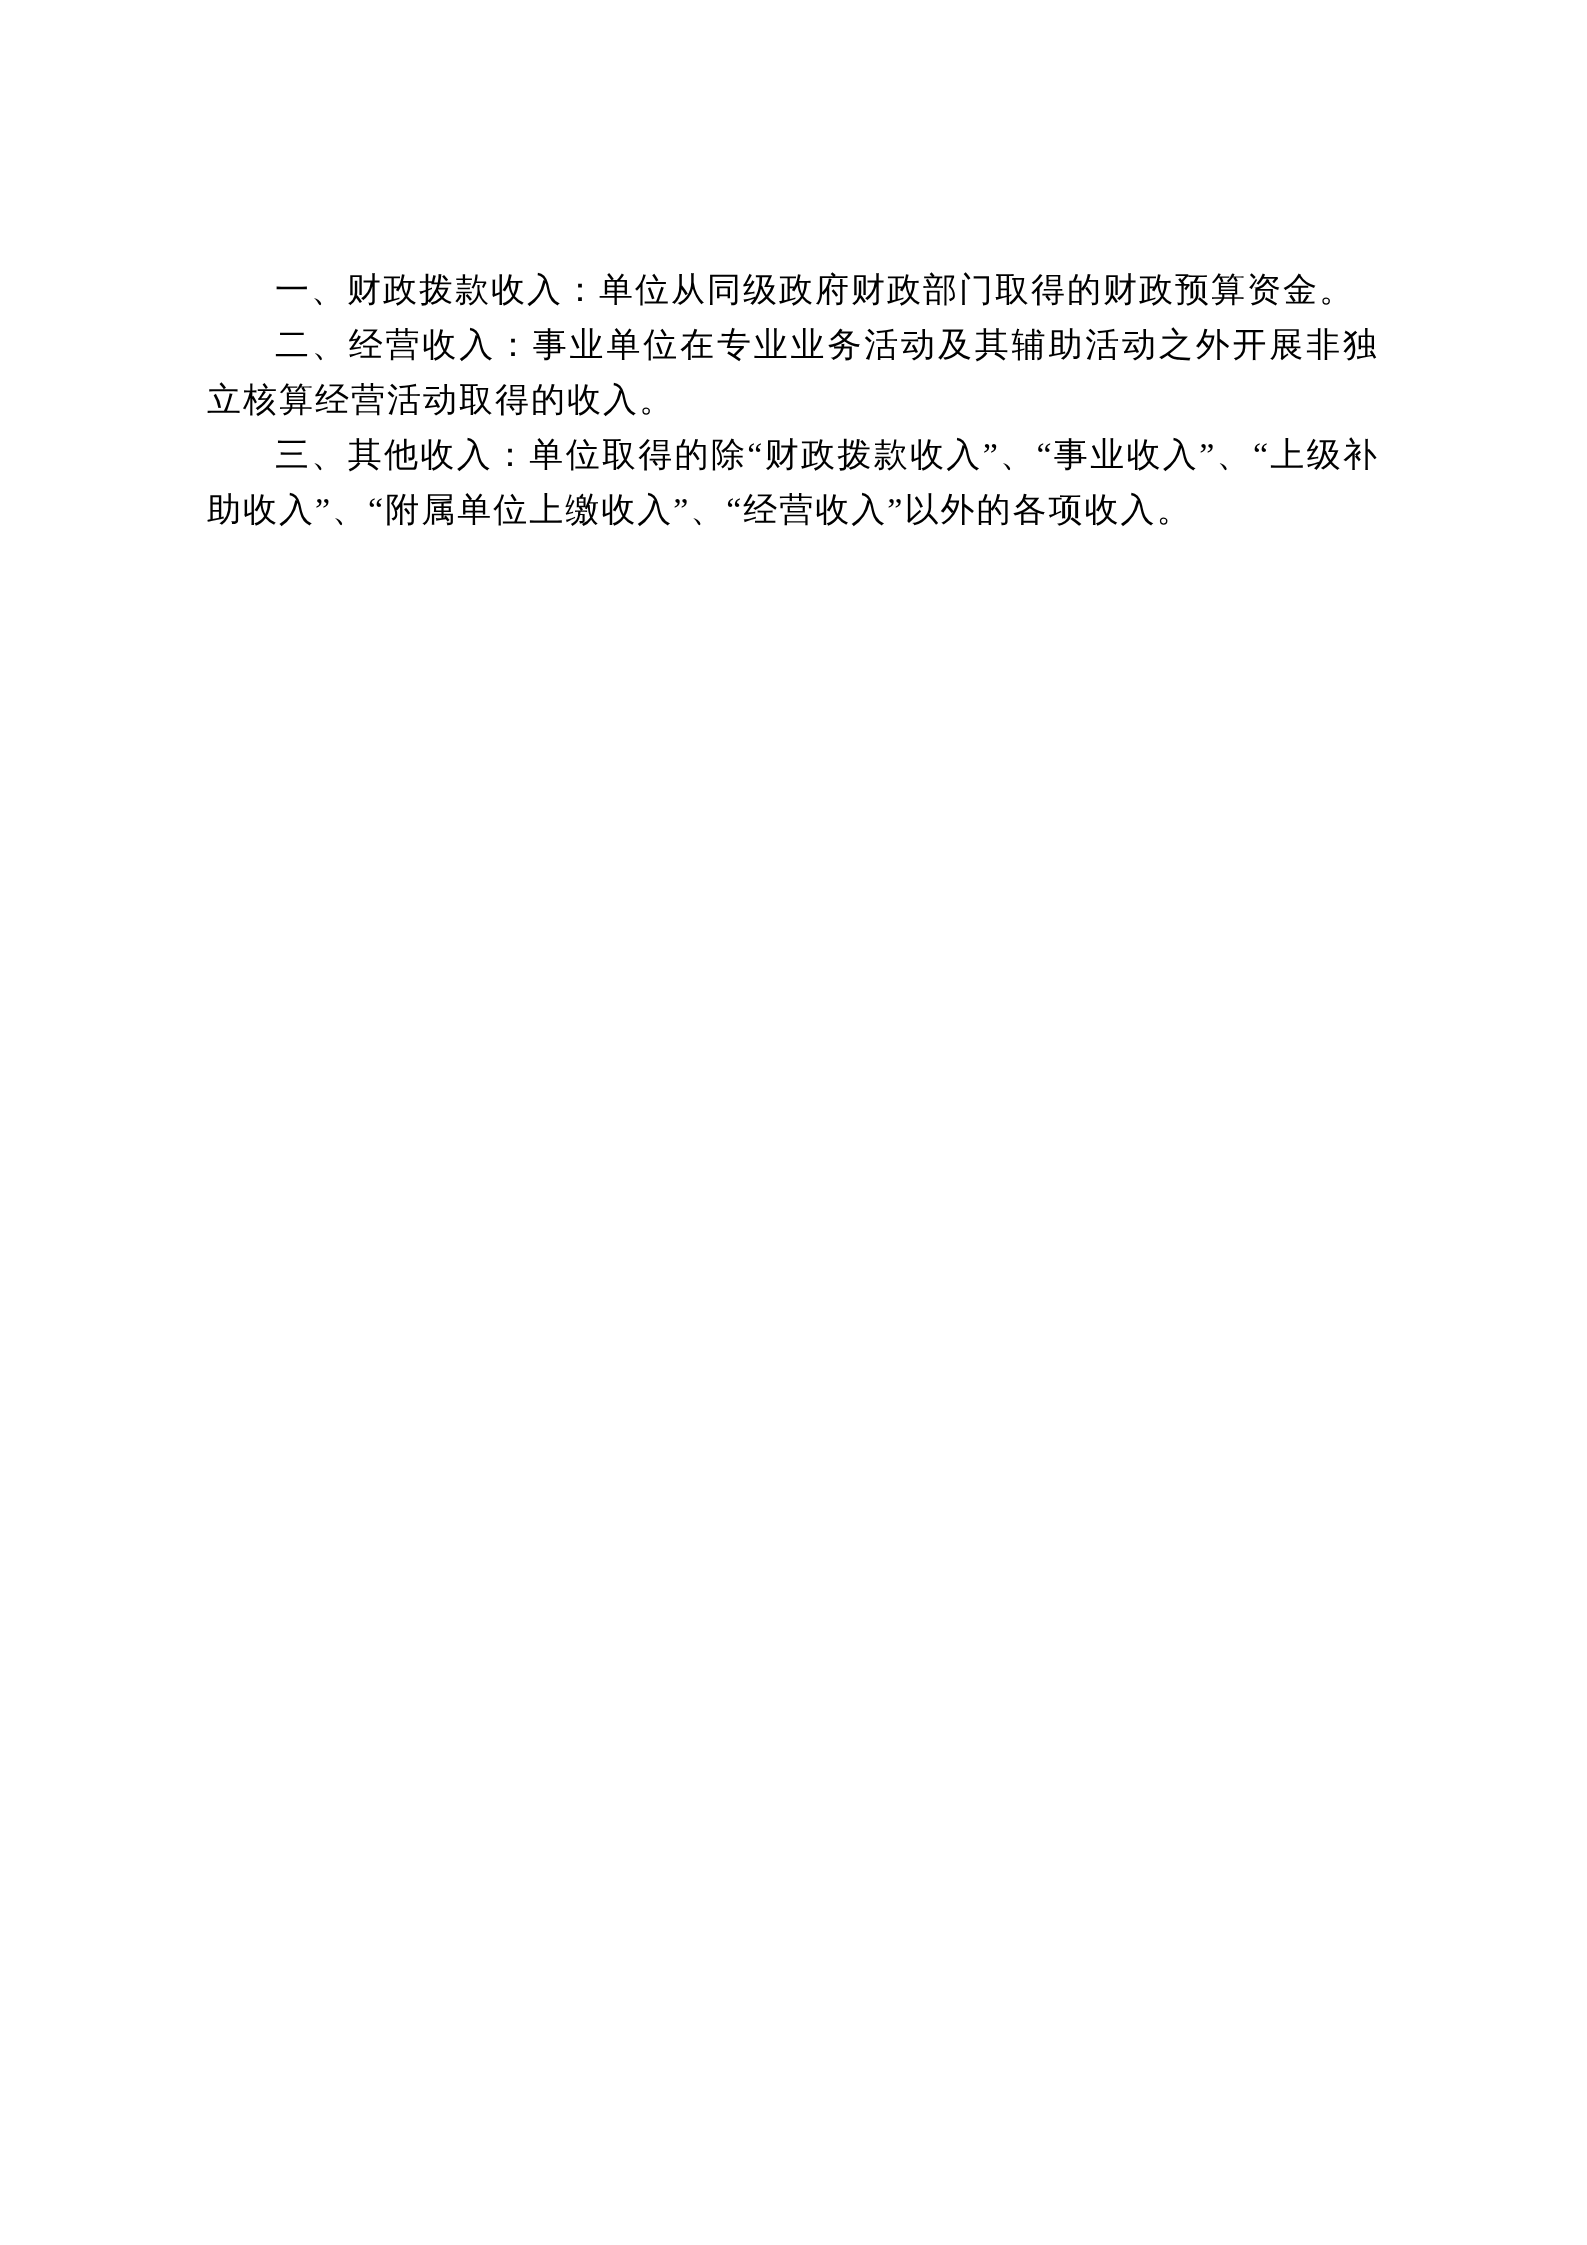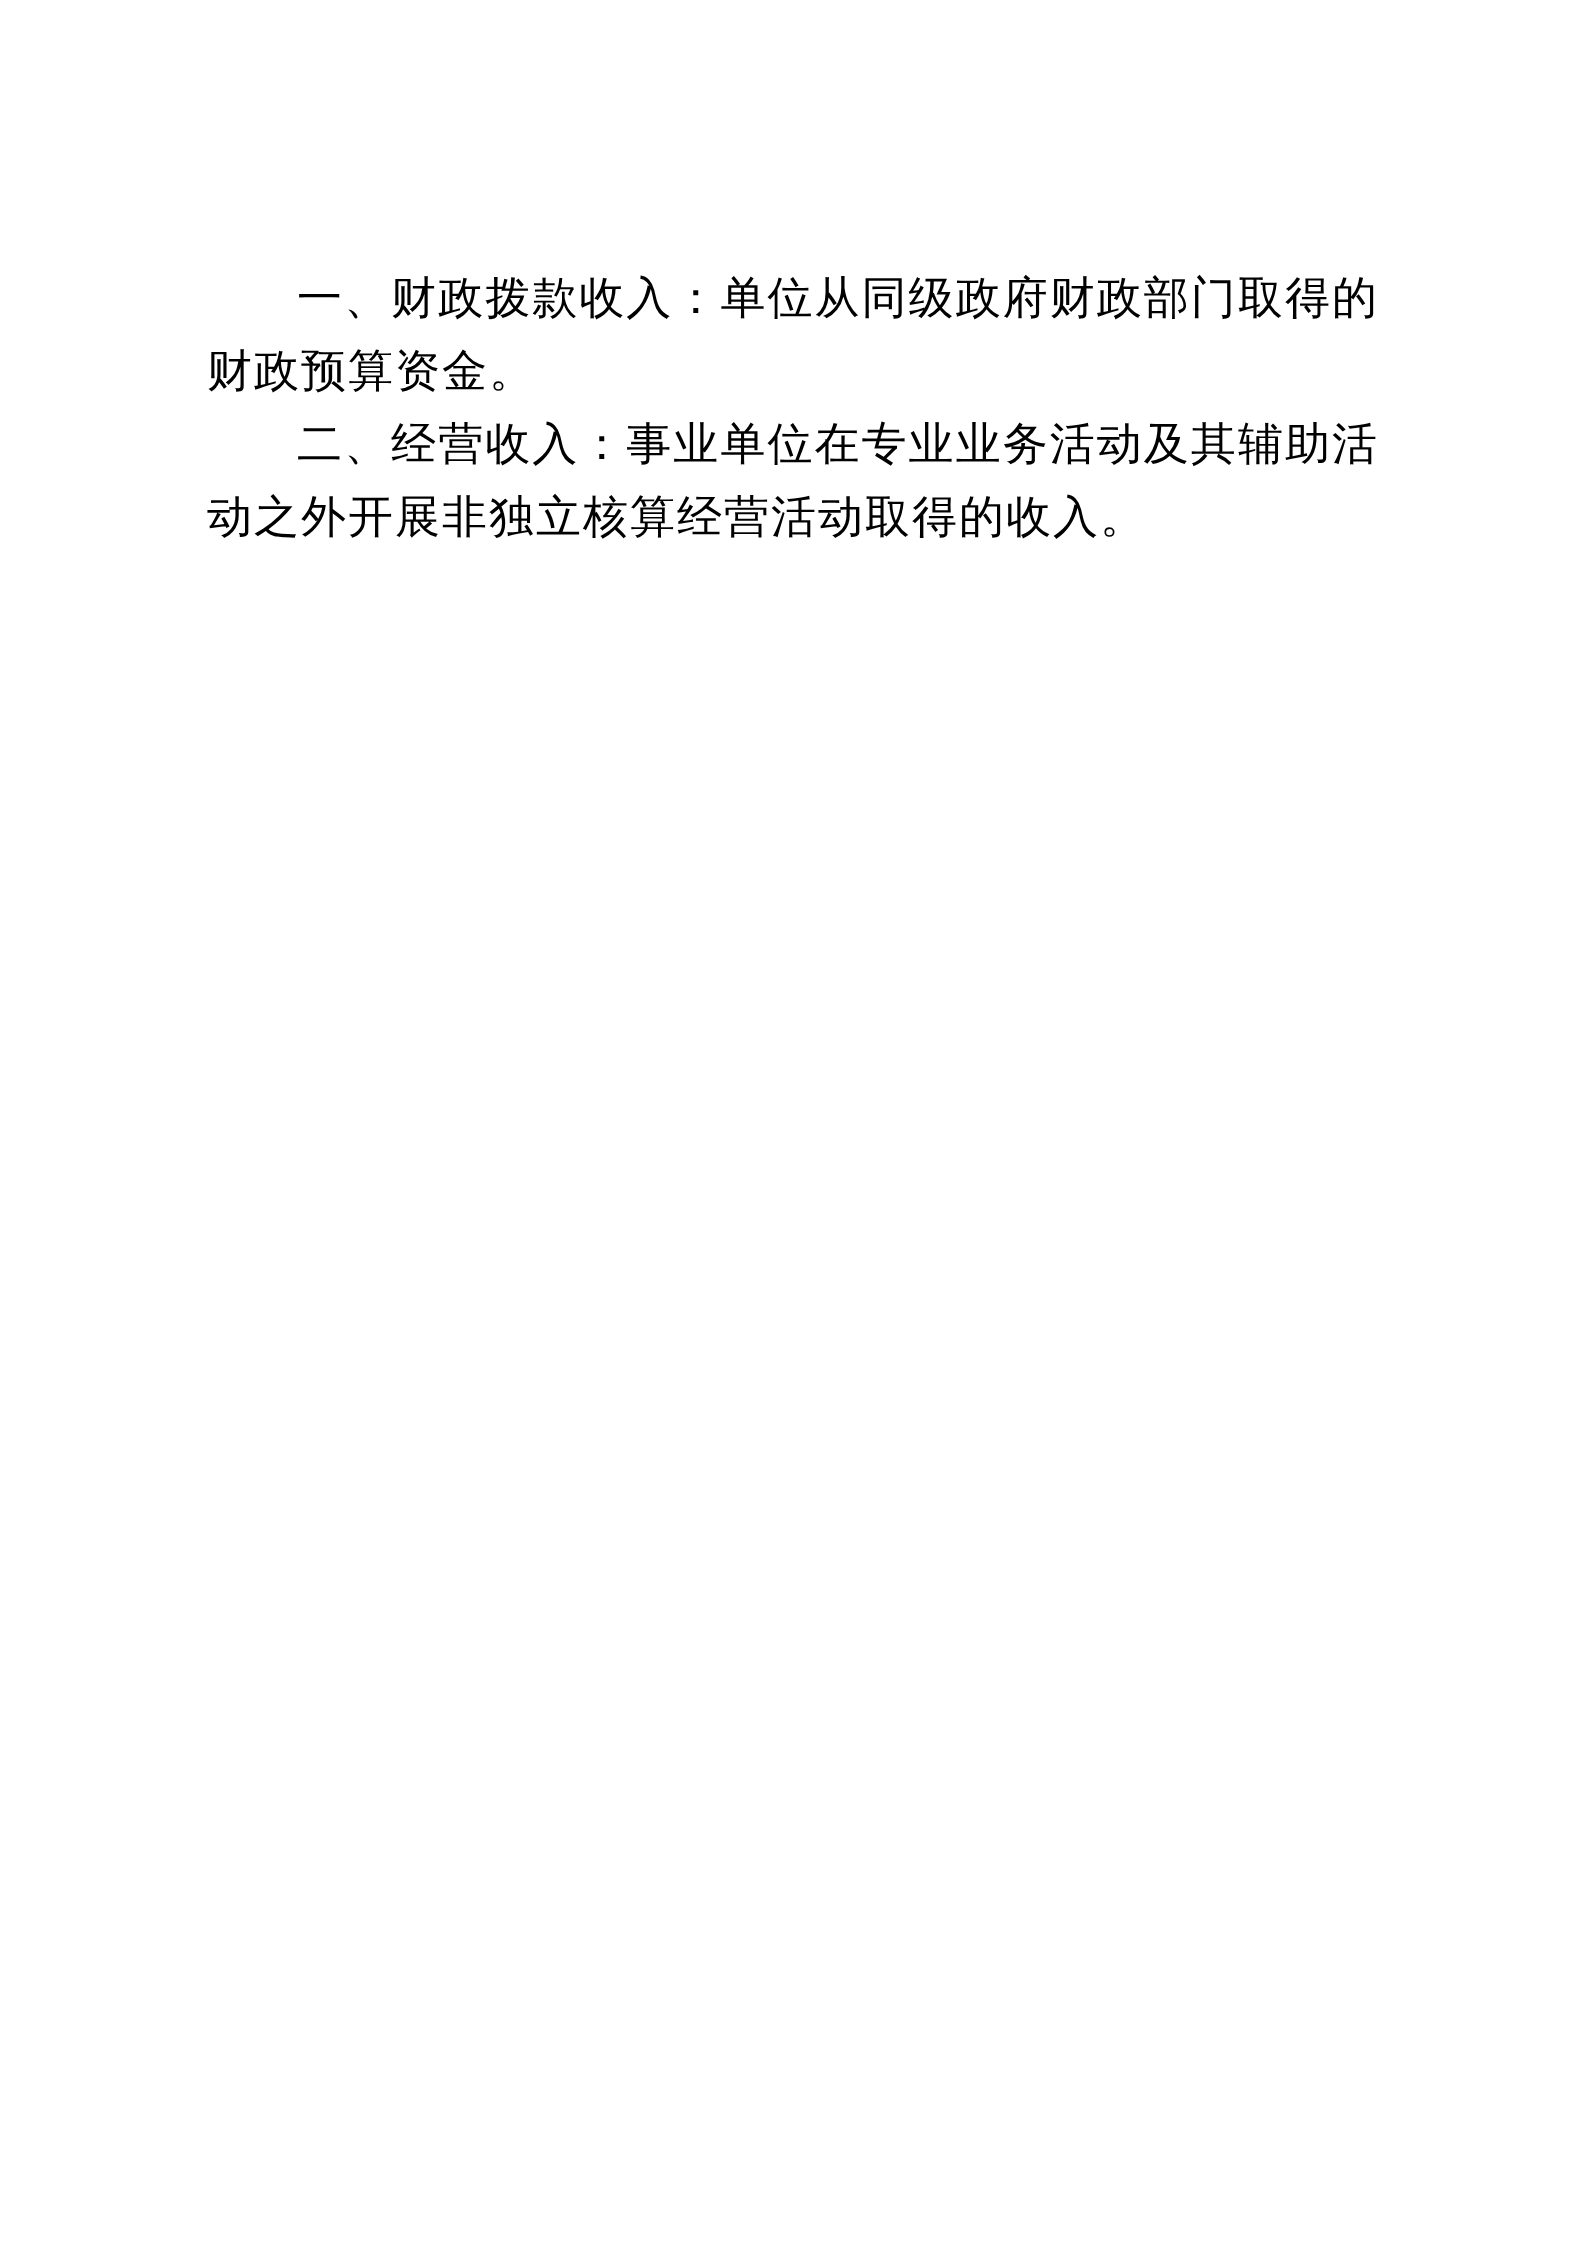--- a/index.html
+++ b/index.html
@@ -20,35 +20,36 @@
     width: 1587px;
     height: 2245px;
     background: #ffffff;
   }
   .doc-content {
     position: absolute;
     left: 207px;
     top: 262px;
     width: 1172px;
     font-family: "Liberation Serif", "DejaVu Serif", serif;
-    font-size: 45px;
+    font-size: 34px;
     font-weight: normal;
-    line-height: 73px;
+    line-height: 55px;
     letter-spacing: 2px;
     color: #000000;
     text-align: justify;
     text-justify: inter-character;
   }
   .doc-content p {
     margin: 0;
     padding: 0;
     text-indent: 2em;
   }
 </style>
 </head>
 <body>
 
 <div class="doc-page">
   <div class="doc-content">
     <p>一、财政拨款收入：单位从同级政府财政部门取得的财政预算资金。</p>
     <p>二、经营收入：事业单位在专业业务活动及其辅助活动之外开展非独立核算经营活动取得的收入。</p>
+    <p>三、其他收入：单位取得的除“财政拨款收入”、“事业收入”、“上级补助收入”、“附属单位上缴收入”、“经营收入”以外的各项收入。</p>
   </div>
 </div>
 
 </body></html>

